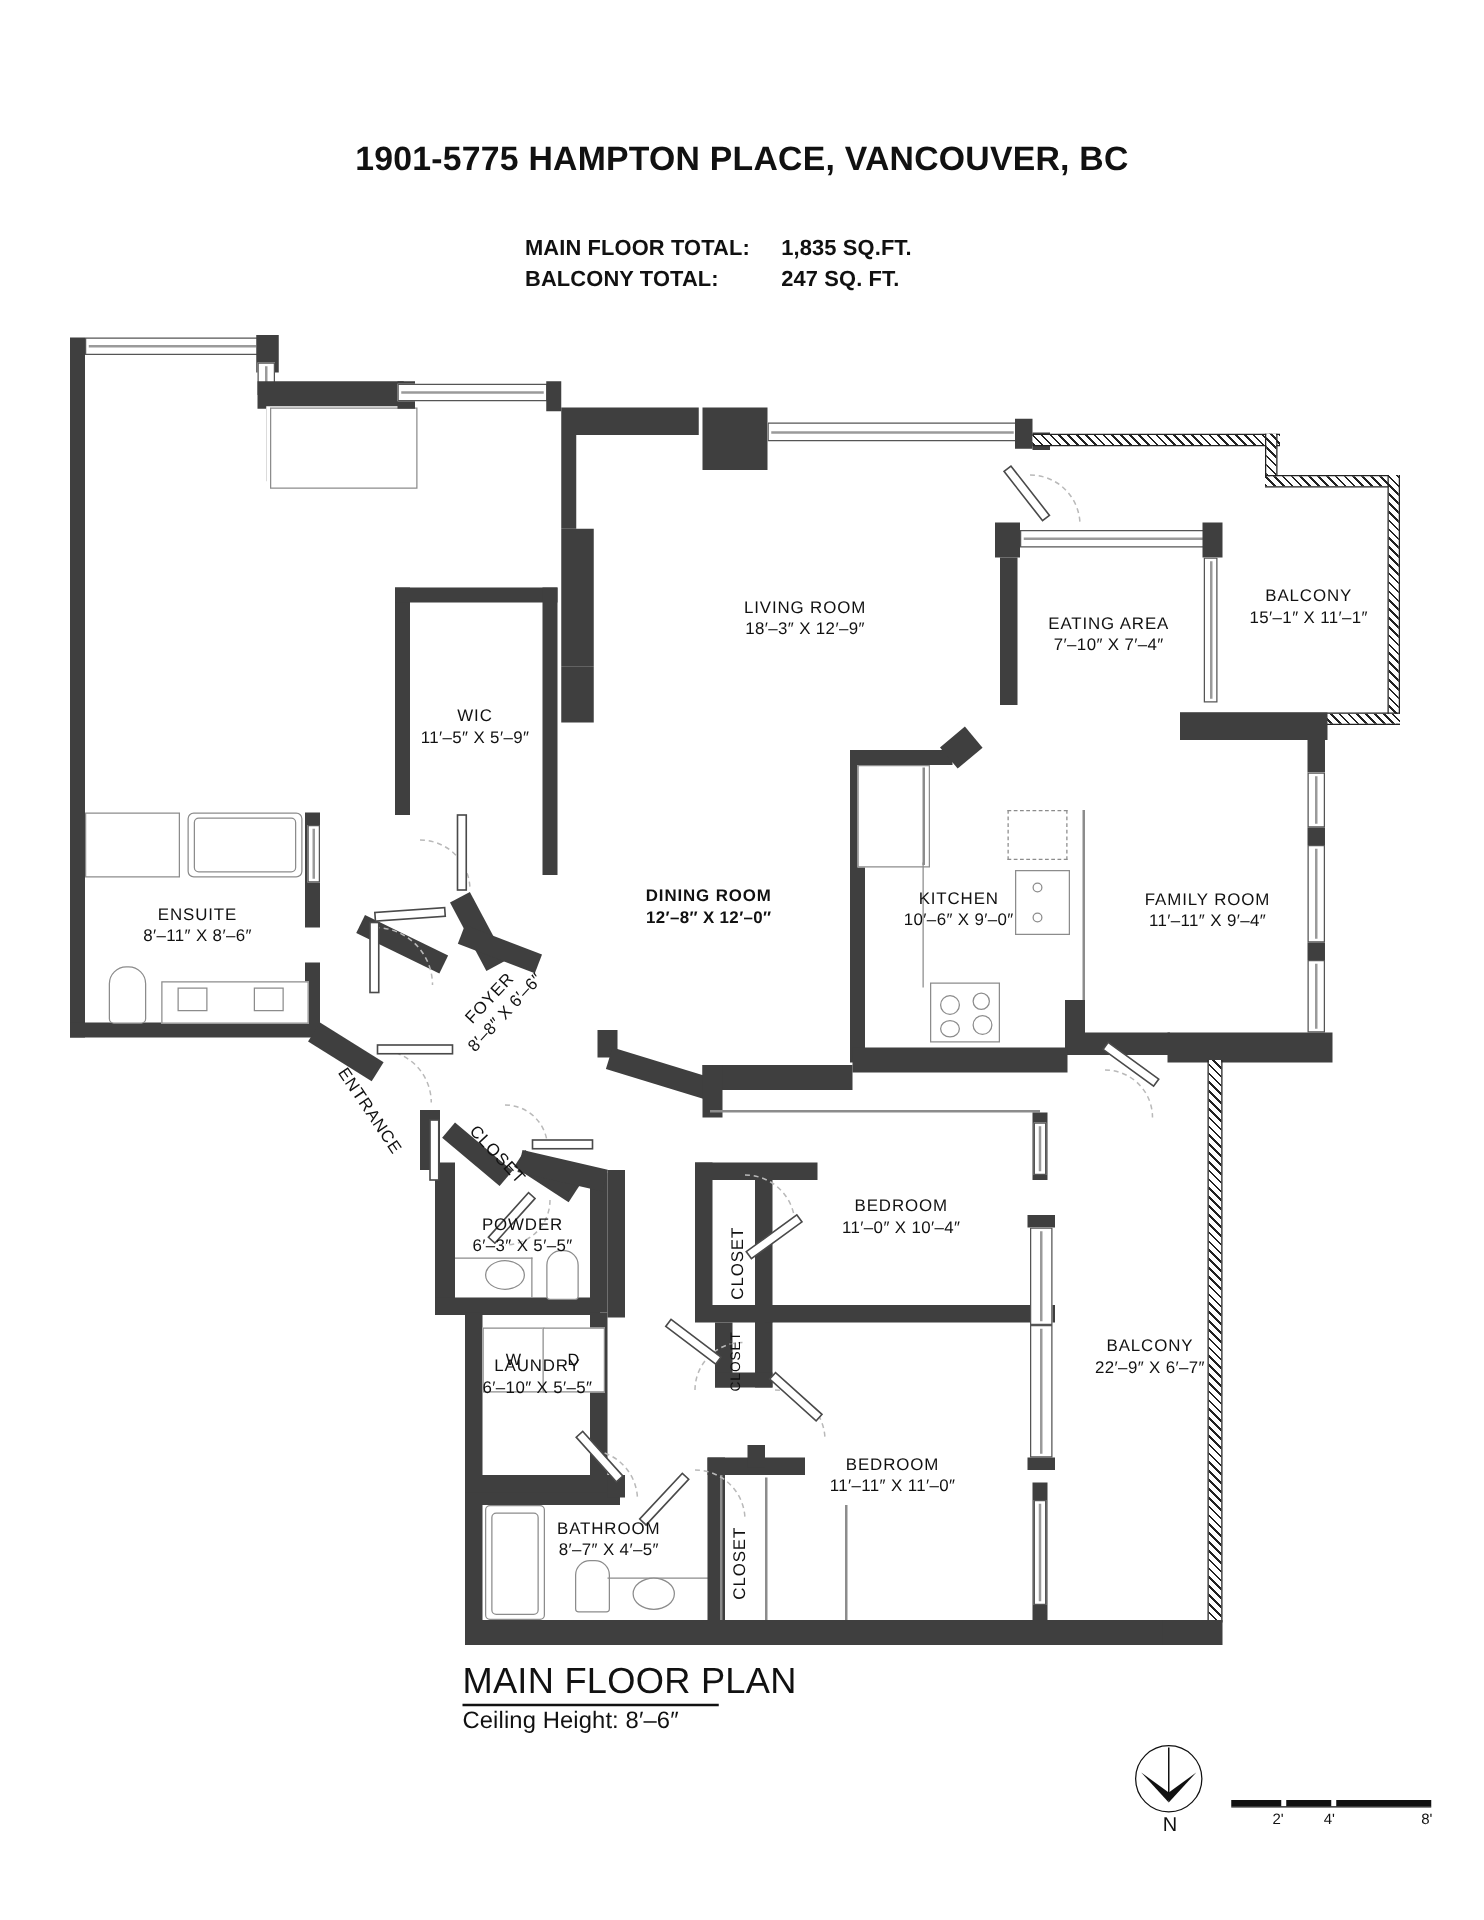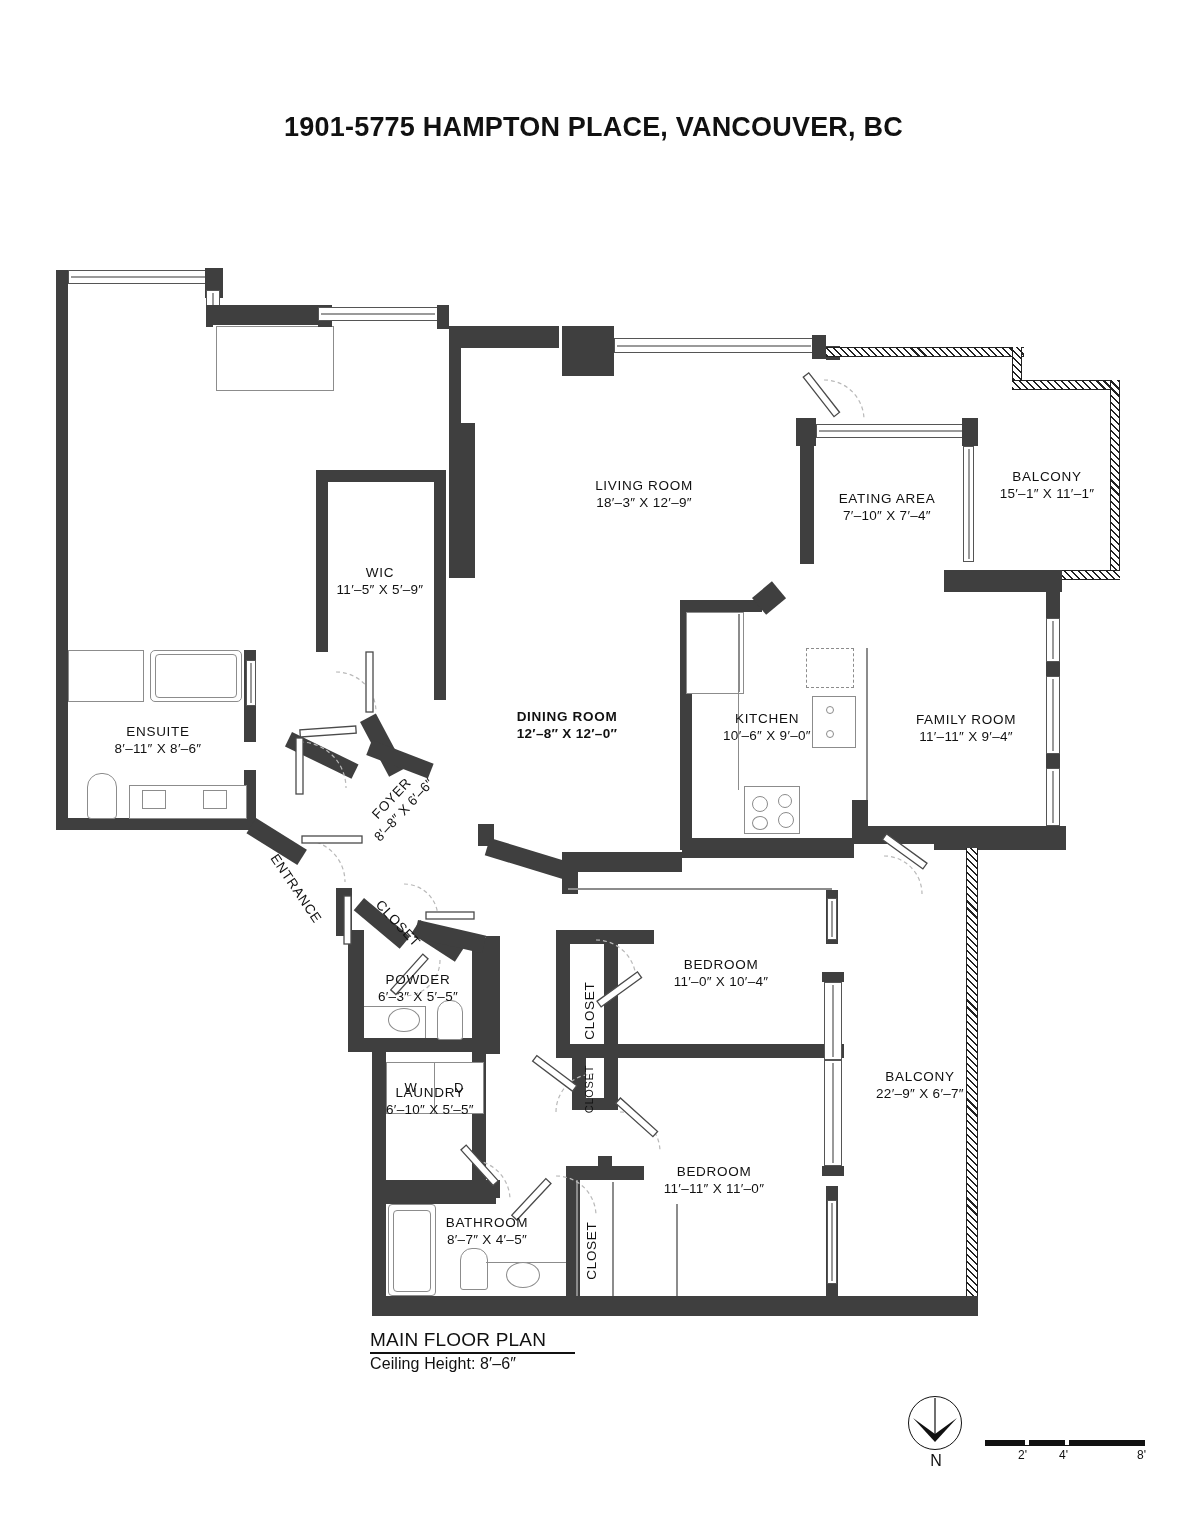--- a/index.html
+++ b/index.html
@@ -15,23 +15,23 @@
     position:absolute;left:0;top:112px;width:1187px;text-align:center;
     font-size:27px;font-weight:bold;letter-spacing:.2px;color:#111;
   }
   .totals{position:absolute;left:420px;top:188px;font-size:17.5px;font-weight:bold;color:#111;}
   .totals .row{display:flex;margin-bottom:4px;letter-spacing:.1px;}
   .totals .lbl{width:205px;}
   .totals .val{text-align:left;}
 
   
   .footer{position:absolute;left:370px;top:1329px;}
-  .footer .fp{font-size:19px;letter-spacing:.2px;color:#111;}
+  .footer .fp{font-size:29px;letter-spacing:.2px;color:#111;}
   .footer .hr{height:2px;background:#111;width:205px;margin:1px 0 1px 0;}
-  .footer .ch{font-size:16px;letter-spacing:.1px;color:#111;}
+  .footer .ch{font-size:19px;letter-spacing:.1px;color:#111;}
 
   
   .rlabel{position:absolute;text-align:center;color:#111;line-height:1.28;
           font-size:13.5px;letter-spacing:.7px;white-space:nowrap;}
   .rlabel .nm{display:block;}
   .rlabel .dm{display:block;letter-spacing:.3px;}
   .rlabel.rot{transform-origin:center center;}
 
   
   .w{position:absolute;background:#3f3f3f;}              
@@ -60,20 +60,30 @@
   .scalebar .hair{position:absolute;left:0;top:5px;width:160px;height:1px;background:#111;}
   .scalebar .tk{position:absolute;top:8px;font-size:12px;color:#111;}
 </style>
 </head>
 <body>
 
 <div id="stage">
 
   <div class="title">1901-5775 HAMPTON PLACE, VANCOUVER, BC</div>
 
+  <div class="totals">
+    <div class="row">
+      <span class="lbl">MAIN FLOOR TOTAL:</span>
+      <span class="val">1,835 SQ.FT.</span>
+    </div>
+    <div class="row">
+      <span class="lbl">BALCONY TOTAL:</span>
+      <span class="val">247 SQ. FT.</span>
+    </div>
+  </div>
 
   <div>
 
     <div class="w" style="left:56px;top:270px;width:12px;height:560px;"></div>
 
     <div class="win h" style="left:68px;top:270px;width:140px;height:14px;"></div>
     <div class="w" style="left:205px;top:268px;width:18px;height:30px;"></div>
     <div class="win v" style="left:206px;top:290px;width:14px;height:26px;"></div>
 
     <div class="w" style="left:206px;top:305px;width:117px;height:22px;"></div>

